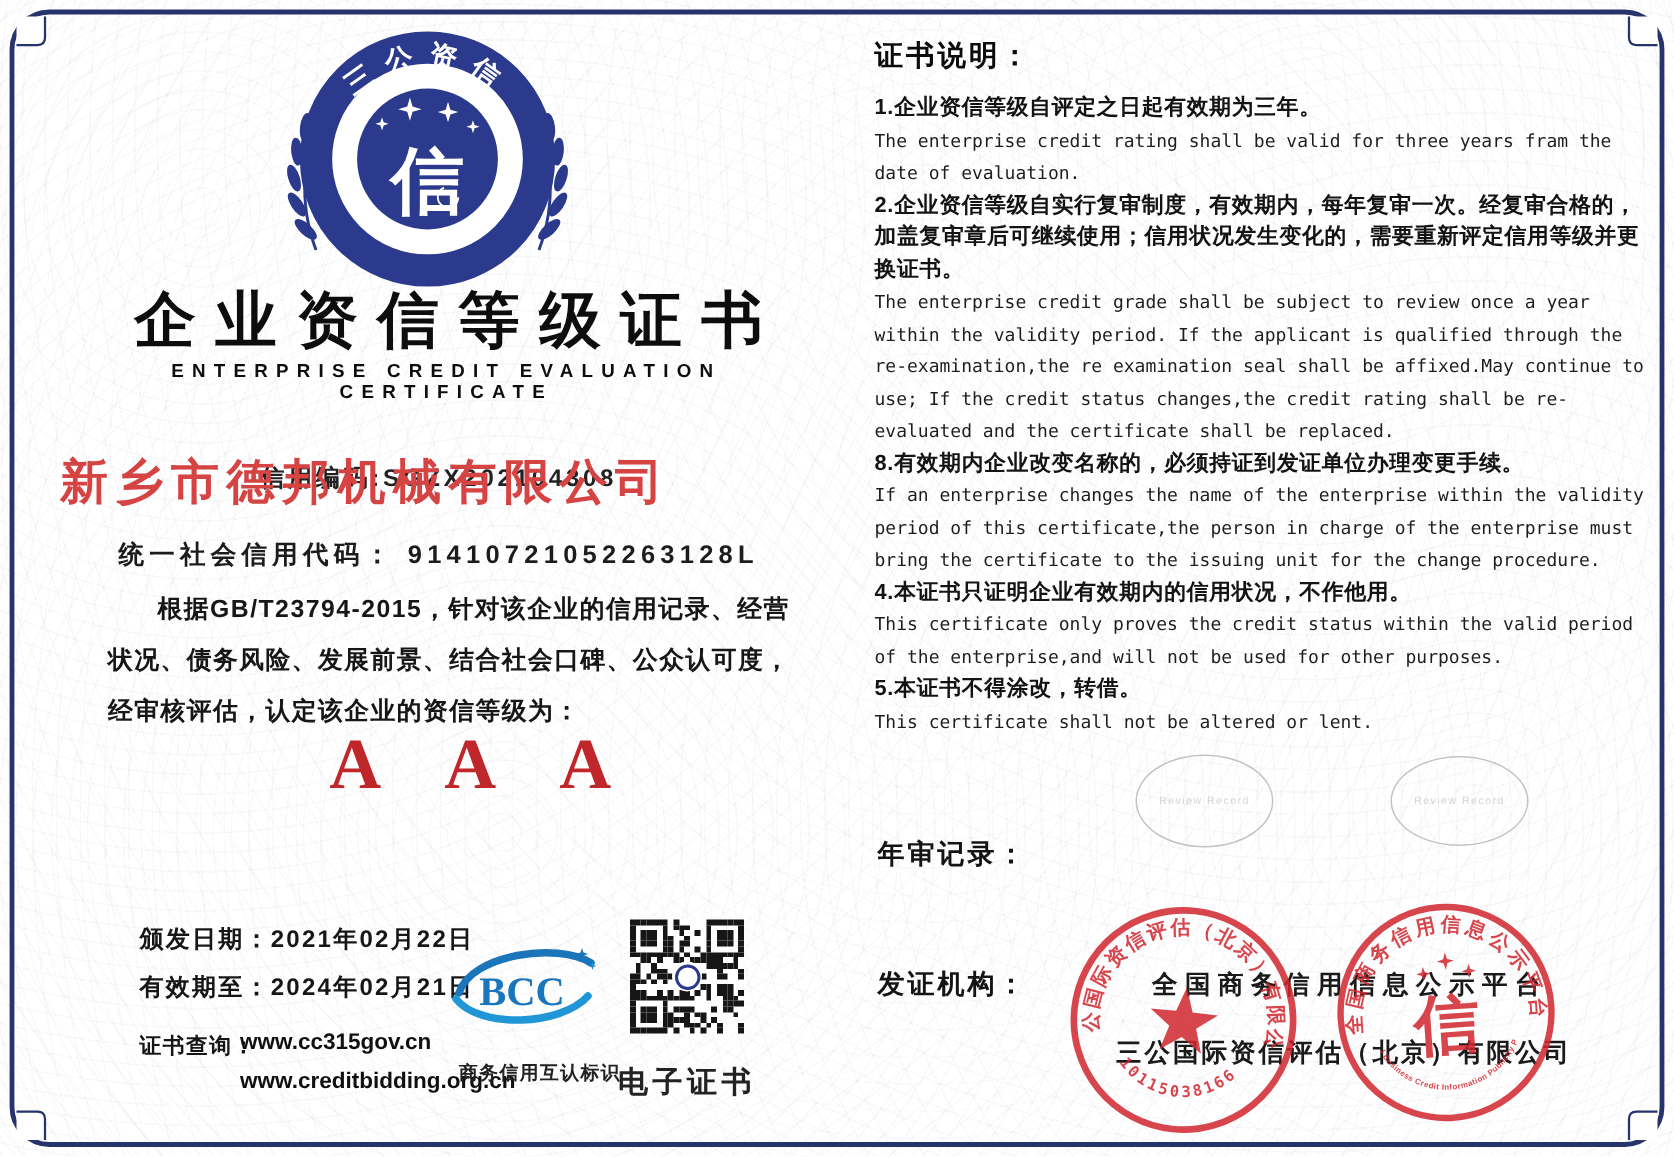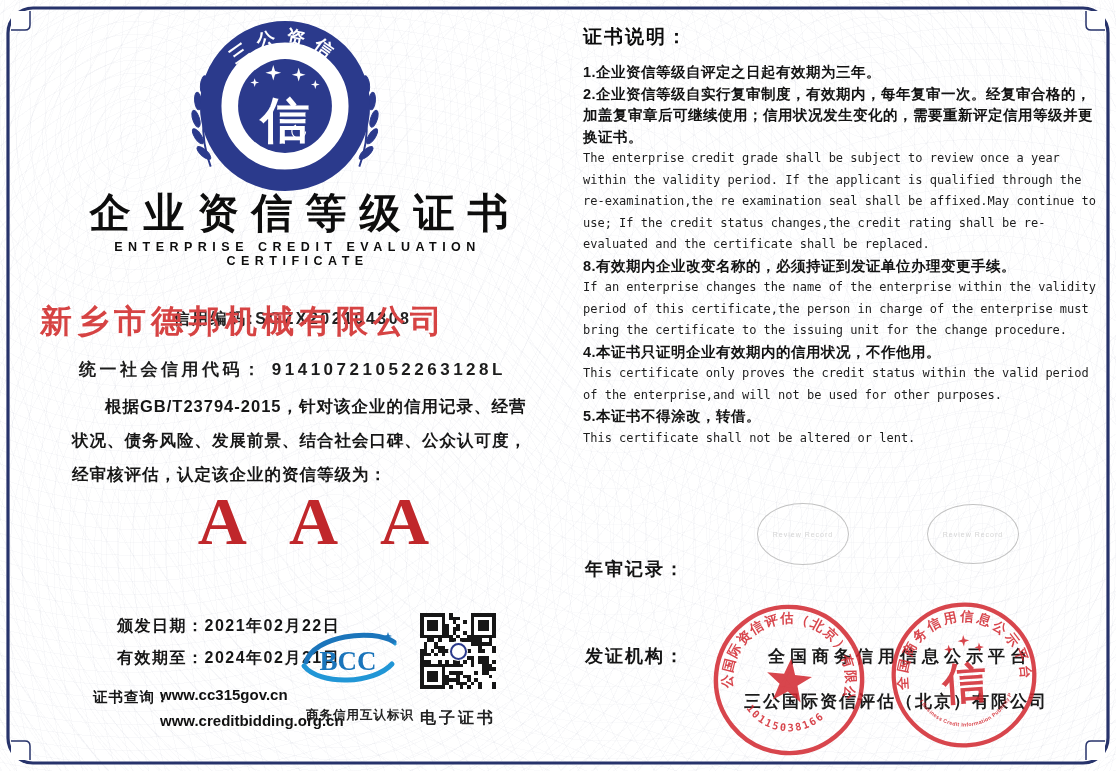--- a/index.html
+++ b/index.html
@@ -25,30 +25,30 @@
     font-weight:bold;font-size:12.5px;letter-spacing:5.5px;padding-left:5px;color:#0d0d0d;}
   .code-line{left:40px;top:272px;width:505px;text-align:center;
     font-size:16px;font-weight:bold;letter-spacing:2.5px;color:#222;margin-top:37px;}
   .company{left:40px;top:300px;width:505px;
     font-size:32px;font-weight:bold;letter-spacing:5px;color:#d64343;}
   .uscc{left:40px;top:358px;width:505px;text-align:center;
     font-size:17px;font-weight:bold;letter-spacing:3.5px;color:#1c1c1c;}
   .statement{left:72px;top:390px;width:468px;font-size:16.5px;font-weight:bold;
     line-height:2.05;text-indent:2em;letter-spacing:1px;color:#161616;text-align:left;}
   .rating{left:40px;top:482px;width:505px;text-align:center;
-    font-family:"Liberation Serif",serif;font-weight:bold;font-size:68px;
+    font-family:"Liberation Serif",serif;font-weight:bold;font-size:48px;
     letter-spacing:42px;padding-left:42px;color:#c0272b;}
-  .date-row{font-size:16px;font-weight:bold;letter-spacing:1.5px;color:#161616;margin-left:24px;}
+  .date-row{font-size:16px;font-weight:bold;letter-spacing:1.5px;color:#161616;}
   .issue-row{left:93px;top:616px;}
   .expire-row{left:93px;top:648px;}
   .query-label{left:93px;top:688px;font-size:14.5px;font-weight:bold;letter-spacing:1px;color:#161616;}
   .url1{left:160px;top:686px;font-size:15px;font-weight:bold;color:#101010;}
   .url2{left:160px;top:712px;font-size:15px;font-weight:bold;color:#101010;}
   .bcc-caption{left:300px;top:707px;width:120px;text-align:center;font-size:12.5px;font-weight:bold;letter-spacing:1px;color:#222;}
-  .qr-caption{left:408px;top:708px;width:100px;text-align:center;font-size:16px;font-weight:bold;letter-spacing:3px;color:#222;}
+  .qr-caption{left:408px;top:708px;width:100px;text-align:center;font-size:20px;font-weight:bold;letter-spacing:3px;color:#222;}
 
   
   .qr{left:420px;top:613px;width:76px;height:76px;background:#fff;
     display:grid;grid-template-columns:repeat(21,1fr);grid-template-rows:repeat(21,1fr);}
   .qr .on{background:#161616;}
   .qr-center{position:absolute;left:448px;top:641px;width:20px;height:20px;background:#fff;border-radius:50%;
     display:flex;align-items:center;justify-content:center;}
   .qr-center .dot{width:13px;height:13px;border-radius:50%;border:2px solid #2b3a8c;background:#fff;}
 
   
@@ -626,20 +626,21 @@
   <div class="abs qr-center">
       <div class="dot"></div>
     </div>
   <div class="abs qr-caption">电子证书</div>
 
   <div class="abs instr-head">证书说明：</div>
 
   <div class="abs instr-list">
     <div>
       <div class="instr-cn">1.企业资信等级自评定之日起有效期为三年。</div>
+      <div class="instr-en">The enterprise credit rating shall be valid for three years fram the date of evaluation.</div>
     </div>
     <div>
       <div class="instr-cn">2.企业资信等级自实行复审制度，有效期内，每年复审一次。经复审合格的，加盖复审章后可继续使用；信用状况发生变化的，需要重新评定信用等级并更换证书。</div>
       <div class="instr-en">The enterprise credit grade shall be subject to review once a year within the validity period. If the applicant is qualified through the re-examination,the re examination seal shall be affixed.May continue to use; If the credit status changes,the credit rating shall be re-evaluated and the certificate shall be replaced.</div>
     </div>
     <div>
       <div class="instr-cn">8.有效期内企业改变名称的，必须持证到发证单位办理变更手续。</div>
       <div class="instr-en">If an enterprise changes the name of the enterprise within the validity period of this certificate,the person in charge of the enterprise must bring the certificate to the issuing unit for the change procedure.</div>
     </div>
     <div>

